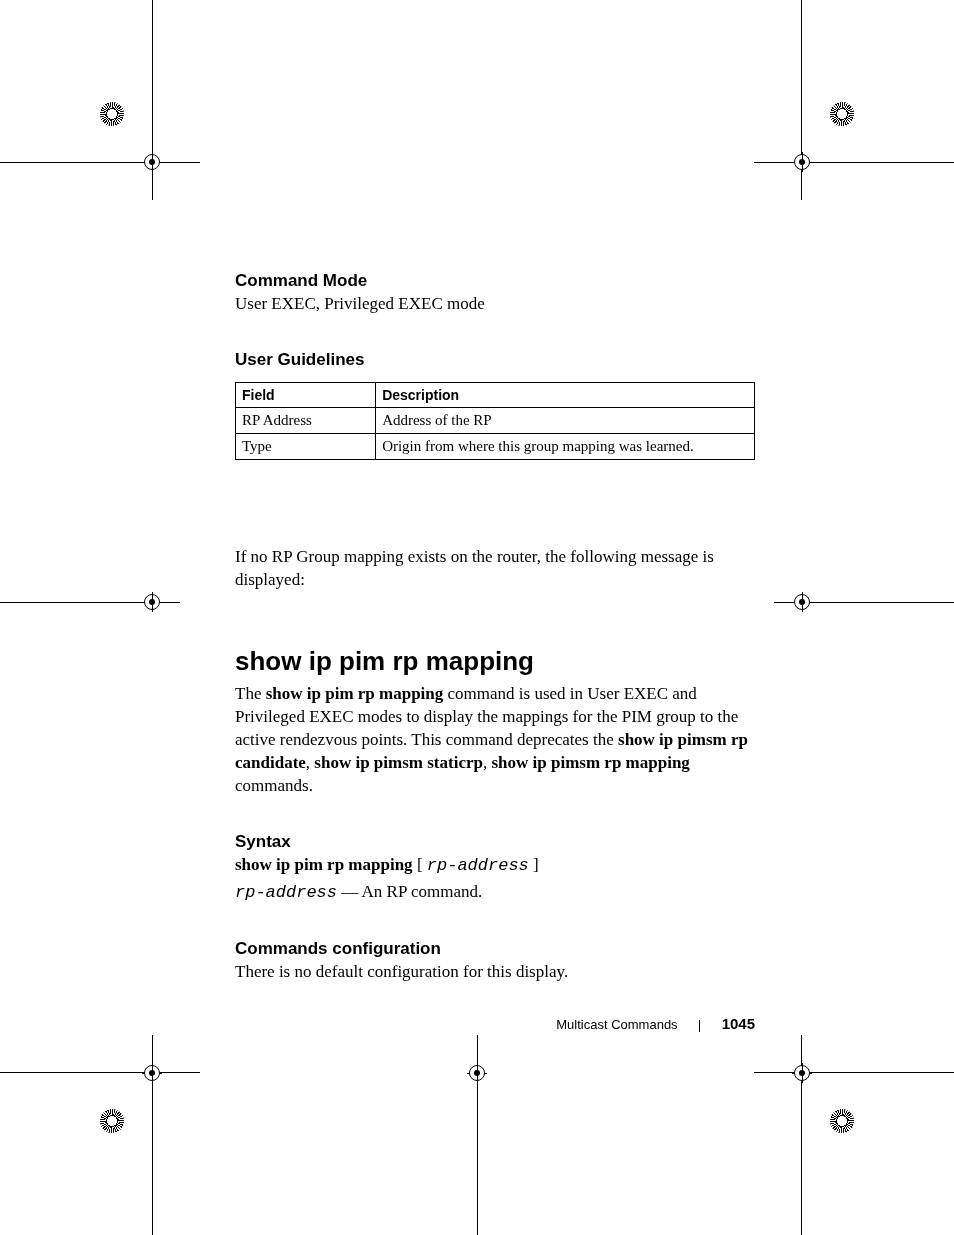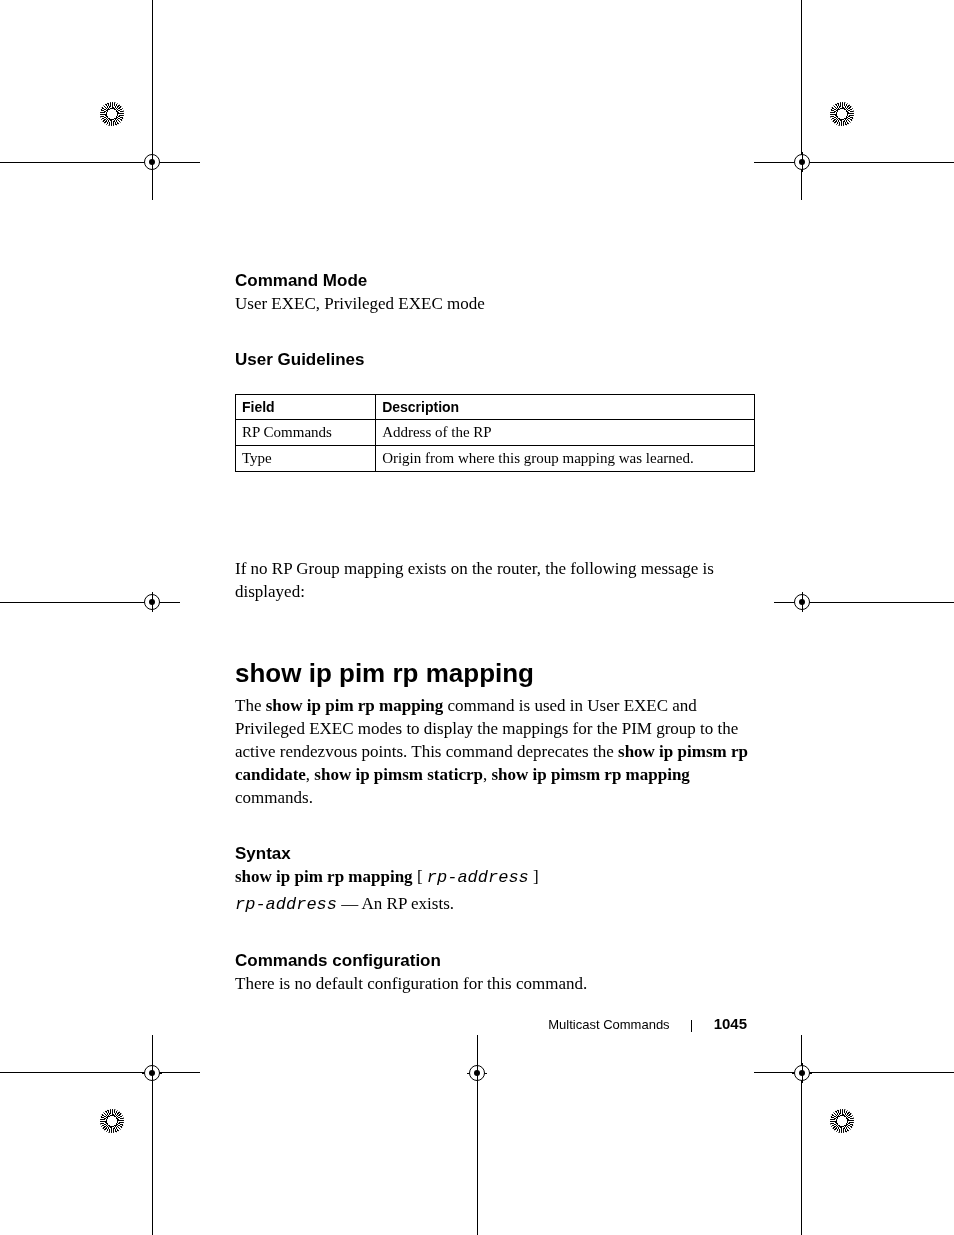--- a/index.html
+++ b/index.html
@@ -33,21 +33,21 @@
     font-size: 17px;
     line-height: 1.35;
     margin-top: 2px;
     margin-bottom: 4px;
   }
   .body-text .b { font-weight: 700; }
   .body-text .i { font-style: italic; font-family: Liberation Mono, monospace; }
   table.fields {
     border-collapse: collapse;
     width: 100%;
-    margin-top: 24px;
+    margin-top: 12px;
     font-family: "Times New Roman", Times, serif;
     font-size: 15px;
   }
   table.fields th, table.fields td {
     border: 1px solid #000;
     padding: 4px 6px;
     text-align: left;
     vertical-align: top;
   }
   table.fields th {
@@ -60,21 +60,21 @@
   .gap-large { height: 50px; }
   .h-main {
     font-family: Arial, Helvetica, sans-serif;
     font-weight: 700;
     font-size: 26px;
     margin-top: 0;
     margin-bottom: 6px;
   }
   .footer {
     position: absolute;
-    left: 227px;
+    left: 235px;
     top: 1015px;
     width: 520px;
     text-align: right;
     font-size: 14px;
   }
   .footer .sep {
     display: inline-block;
     width: 1px;
     height: 12px;
     background: #000;
@@ -262,21 +262,21 @@
 
     <table class="fields">
       <thead>
         <tr>
           <th style="width:27%;">Field</th>
           <th>Description</th>
         </tr>
       </thead>
       <tbody>
         <tr>
-          <td>RP Commands</td>
+          <td>RP Address</td>
           <td>Address of the RP</td>
         </tr>
         <tr>
           <td>Type</td>
           <td>Origin from where this group mapping was learned.</td>
         </tr>
       </tbody>
     </table>
 
     <div class="gap-small"></div>
@@ -288,26 +288,26 @@
     <div class="body-text">
       <span>The </span><span class="b">show ip pim rp mapping</span><span> command is used in User EXEC and Privileged EXEC modes to display the mappings for the PIM group to the active rendezvous points. This command deprecates the </span><span class="b">show ip pimsm rp candidate</span><span>, </span><span class="b">show ip pimsm staticrp</span><span>, </span><span class="b">show ip pimsm rp mapping</span><span> commands.</span>
     </div>
 
     <div class="gap-small"></div>
     <div class="h-sub">Syntax</div>
     <div class="body-text">
       <span class="b">show ip pim rp mapping</span><span> [ </span><span class="i">rp-address</span><span> ]</span>
     </div>
     <div class="body-text">
-      <span class="i">rp-address</span><span> — An RP exists.</span>
+      <span class="i">rp-address</span><span> — An RP command.</span>
     </div>
 
     <div class="gap-small"></div>
     <div class="h-sub">Commands configuration</div>
-    <div class="body-text">There is no default configuration for this command.</div>
+    <div class="body-text">There is no default configuration for this display.</div>
 
   </div>
 
   <div class="footer">
     <span class="section">Multicast Commands</span>
     <span class="sep"></span>
     <span class="pnum">1045</span>
   </div>
 
 </div>

